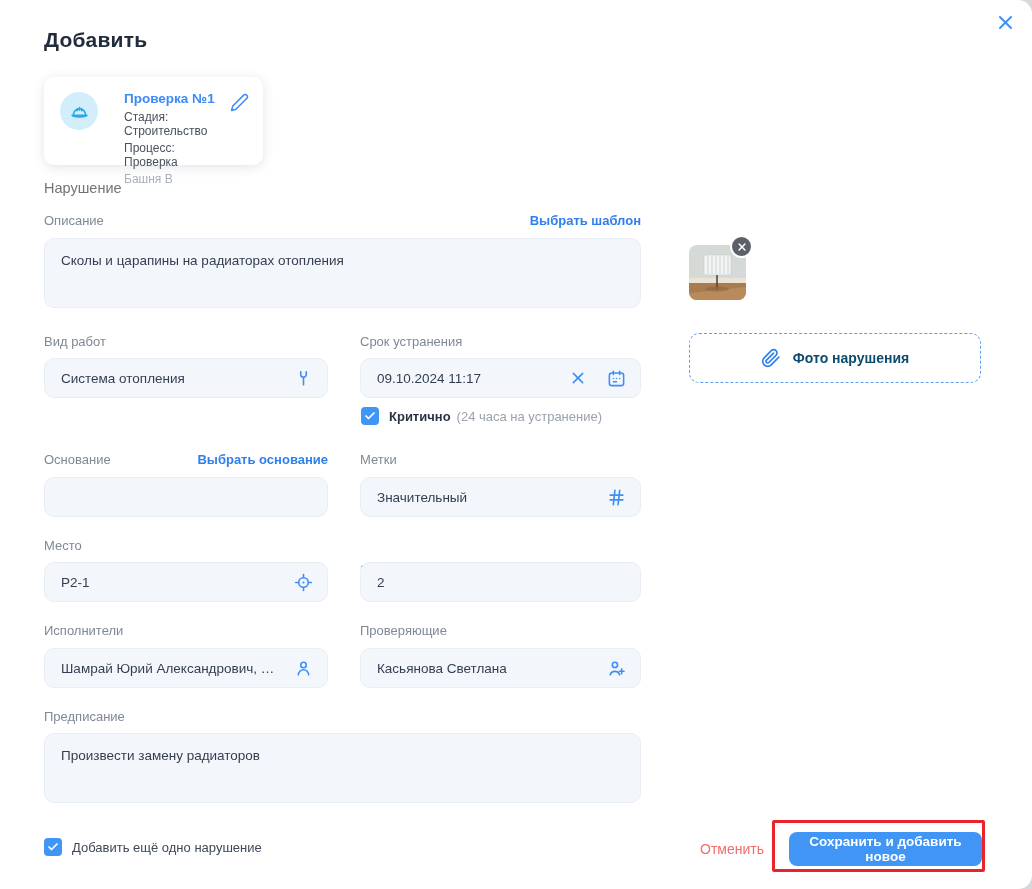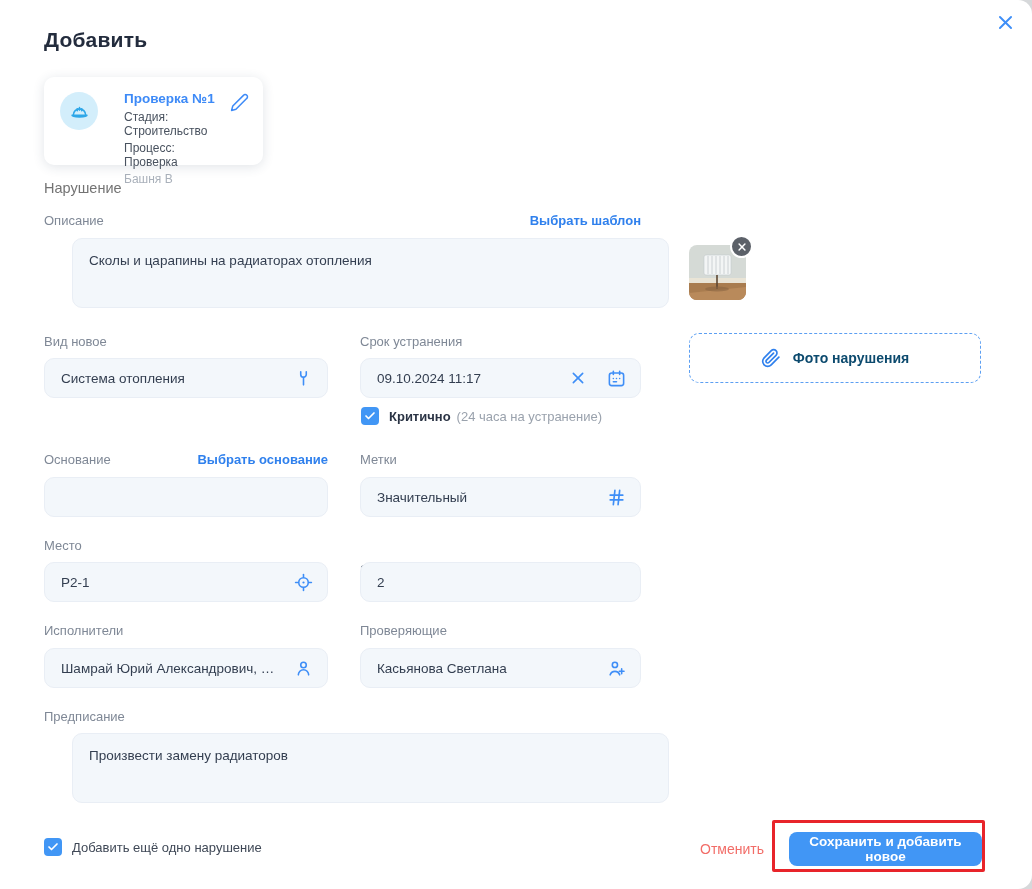--- a/index.html
+++ b/index.html
@@ -55,21 +55,20 @@
   }
   .inputbox input {
     flex:1; min-width:0; border:none; background:transparent; outline:none;
     font-family:"Liberation Sans", sans-serif;
     font-size:13.5px; color:#333e50; padding:0;
     text-overflow:ellipsis;
   }
   .textareabox {
     background:#f3f7fb; border:1px solid #e9eef5; border-radius:10px;
     padding:13px 16px;
-    margin-left:28px;
   }
   .textareabox textarea {
     width:100%; height:100%; border:none; background:transparent; outline:none; resize:none;
     font-family:"Liberation Sans", sans-serif;
     font-size:13.5px; line-height:1.4; color:#333e50; padding:0;
   }
   .field-icon { flex:none; display:flex; align-items:center; cursor:pointer; }
 
   .checkbox {
     width:18px; height:18px; border-radius:4px; background:#4196f5;
@@ -152,21 +151,21 @@
   <div class="abs section-title" style="left:44px; top:180px;">Нарушение</div>
 
   <div class="abs field-head" style="left:44px; top:213px; width:597px;">
     <span class="label">Описание</span>
     <span class="link">Выбрать шаблон</span>
   </div>
   <div class="abs textareabox" style="left:44px; top:238px; width:597px; height:70px;">
     <textarea style="">Сколы и царапины на радиаторах отопления</textarea>
   </div>
 
-  <div class="abs label" style="left:44px; top:334px;">Вид новое</div>
+  <div class="abs label" style="left:44px; top:334px;">Вид работ</div>
   <div class="abs inputbox" style="left:44px; top:358px; width:284px;">
     <input value="Система отопления" style="">
     <span class="field-icon">
       <svg width="19" height="19" viewBox="0 0 24 24" fill="none" stroke="#3e8ef7" stroke-width="2" stroke-linecap="round">
         <path d="M8.5 3.5v3.4a3.5 3.5 0 0 0 7 0V3.5"></path>
         <path d="M12 10.4V20"></path>
       </svg>
     </span>
   </div>
 

